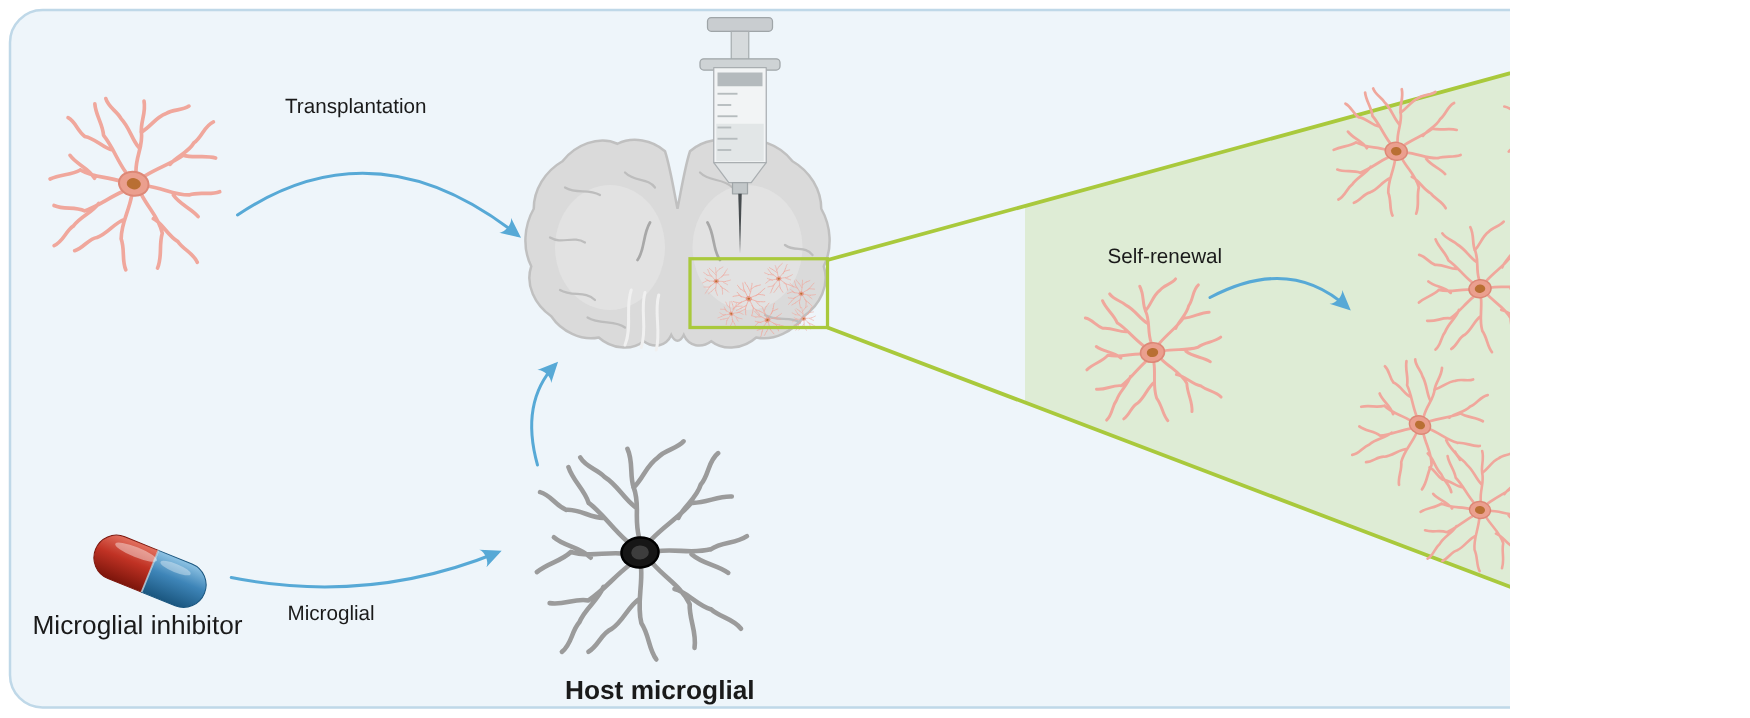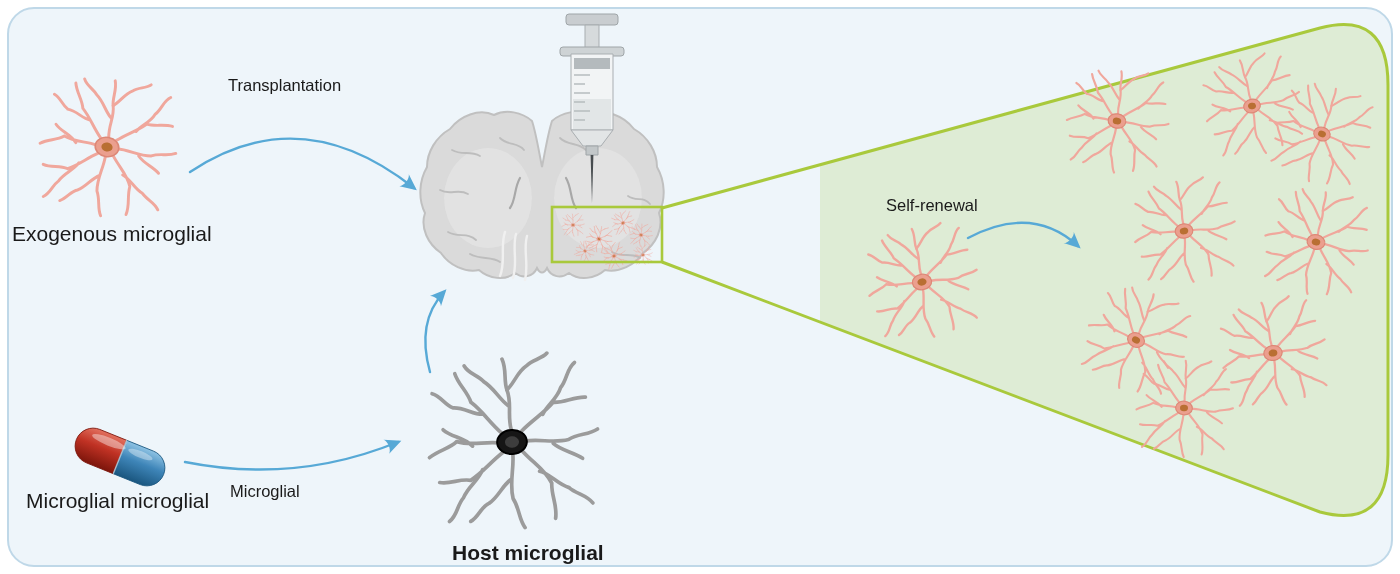--- a/index.html
+++ b/index.html
@@ -1,18 +1,18 @@
 <!DOCTYPE html>
 <html><head>
 <meta charset="utf-8">
 <style>
   html,body{margin:0;padding:0;background:#ffffff;}
   .figure{
     position:relative;
-    width:1400px;height:574px;
+    width:1208px;height:574px;
     font-family:"Liberation Sans", sans-serif;
     overflow:hidden;
     --panel-fill:#eef5fa; --panel-border:#bfd8e8; --arrow:#57a9d6;
     --zoom-outline:#a9c93c; --zoom-fill:#deecd5;
     --exogenous-branch:#f0a79c; --exogenous-soma:#eb9f8e; --exogenous-nucleus:#b96f33;
     --host-branch:#9b9b9b; --host-soma:#161616;
     --brain-fill:#dadada; --brain-line:#c0c0c0; --label-text:#1a1a1a;
   }
   svg{position:absolute;left:0;top:0;}
   .cell-pink{ --mg-branch:var(--exogenous-branch); --mg-soma:var(--exogenous-soma);
@@ -154,18 +154,17 @@
       <line x1="0" y1="-18" x2="0" y2="18" stroke="#ffffff" stroke-width="1.4" opacity="0.6"></line>
     </g>
 
     <path class="arrow" d="M190,172 Q300,98 414,188" marker-end="url(#ah)"></path>
     <path class="arrow" d="M185,462 Q295,484 398,442" marker-end="url(#ah)"></path>
     <path class="arrow" d="M430,372 Q416,322 444,292" marker-end="url(#ah)"></path>
     <path class="arrow" d="M968,238 Q1032,204 1078,246" marker-end="url(#ah)"></path>
   </svg>
 
   <div class="lbl lbl-sm" style="left:228px;top:76px;">Transplantation</div>
-  <div class="lbl lbl-lg" style="left:12px;top:222px;">Exogenous microglial</div>
-  <div class="lbl lbl-lg" style="left:26px;top:489px;">Microglial microglial</div>
+  <div class="lbl lbl-lg" style="left:26px;top:489px;">Microglial inhibitor</div>
   <div class="lbl lbl-sm" style="left:230px;top:482px;">Microglial</div>
   <div class="lbl lbl-lg" style="left:452px;top:541px;font-weight:bold;">Host microglial</div>
   <div class="lbl lbl-sm" style="left:886px;top:196px;">Self-renewal</div>
 </div>
 
 </body></html>

